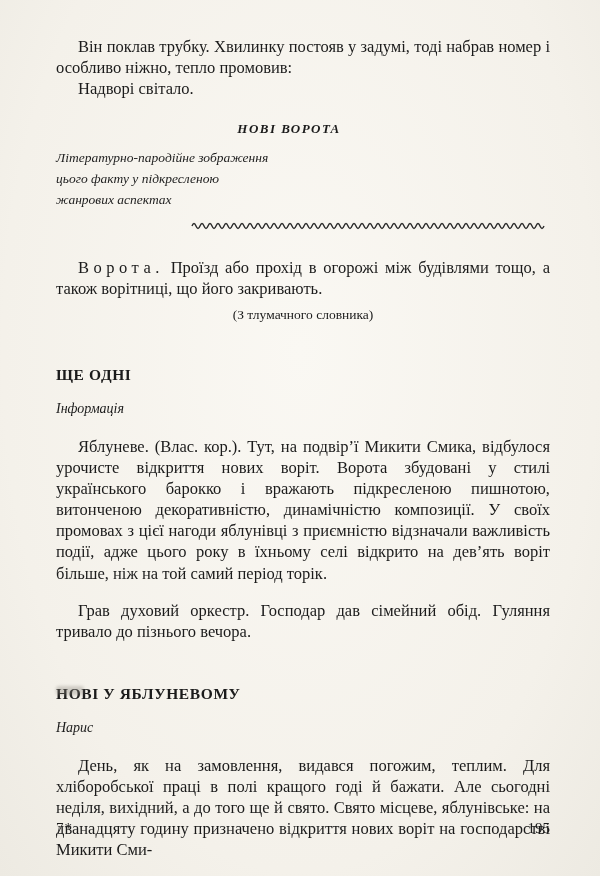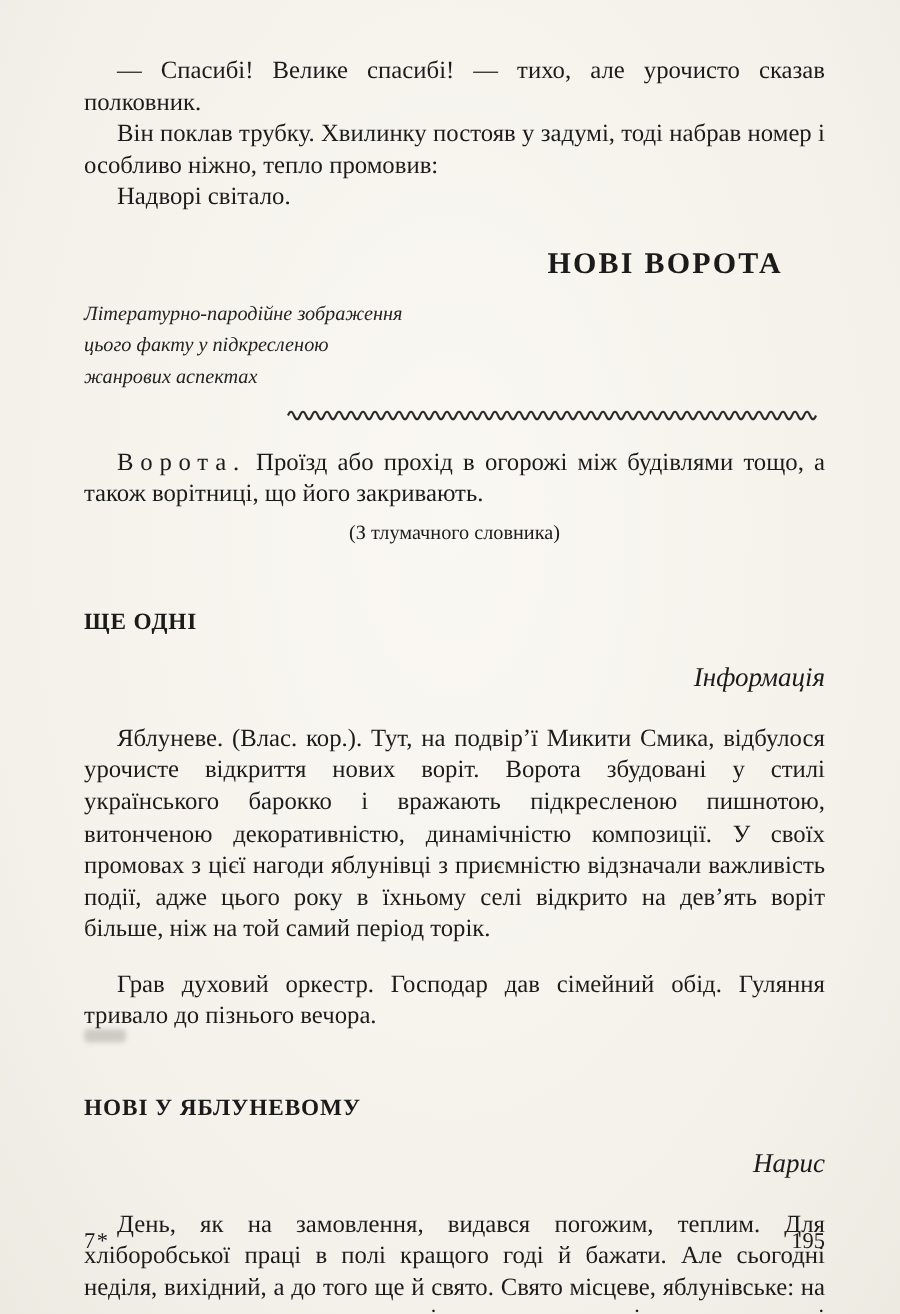--- a/index.html
+++ b/index.html
@@ -14,45 +14,45 @@
     color: #1b1b1b;
     padding: 36px 50px 0 56px;
     font-size: 16.5px;
     line-height: 1.28;
     overflow: hidden;
   }
 
   p.body-par { text-align: justify; text-indent: 22px; }
 
   .h-main {
-    font-weight: bold; 
-    font-size: 20px; letter-spacing: 1.5px;
-    text-align: right; padding-right: 28px;
+    font-weight: bold; font-style: italic;
+    font-size: 13px; letter-spacing: 1.5px;
+    text-align: center; padding-right: 28px;
     margin-top: 22px;
   }
   .epigraph {
     font-style: italic; font-size: 13.5px; line-height: 1.55;
     margin-top: 10px; color: #222;
   }
   .wave-wrap { text-align: right; margin-top: 8px; line-height: 0; }
 
-  .dict-par { margin-top: 15px; text-align: justify; text-indent: 22px; }
+  .dict-par { margin-top: 26px; text-align: justify; text-indent: 22px; }
   .dict-term { letter-spacing: 4.5px; }
   .source {
     font-size: 13.5px;
     text-align: center; margin-top: 7px;
   }
 
   .h-sec {
     font-weight: bold; font-size: 15.5px; letter-spacing: 0.6px;
     text-align: left; margin-top: 42px;
   }
   .genre {
-    font-style: italic; font-size: 18px;
-    text-align: right; margin-top: 15px;
+    font-style: italic; font-size: 14px;
+    margin-top: 15px;
   }
   .section-body { margin-top: 18px; }
   .section-body p + p { margin-top: 16px; font-family: Liberation Serif, serif; }
 
   .footer {
     position: absolute; left: 56px; right: 50px; bottom: 38px;
     display: flex; justify-content: space-between;
     font-size: 15px;
   }
   .sig { letter-spacing: 1px; }
@@ -64,21 +64,20 @@
     opacity: 0.35;
     filter: blur(1.6px);
     border-radius: 3px;
   }
 </style>
 </head>
 <body>
 
 <div class="page">
 
-  <p class="body-par">— Спасибі! Велике спасибі! — тихо, але урочисто сказав полковник.</p>
   <p class="body-par">Він поклав трубку. Хвилинку постояв у задумі, тоді набрав номер і особливо ніжно, тепло промовив:</p>
   <p class="body-par">Надворі світало.</p>
 
   <h1 class="h-main">НОВІ ВОРОТА</h1>
 
   <div class="epigraph">
     <div>Літературно-пародійне зображення</div>
     <div>цього факту у підкресленою</div>
     <div>жанрових аспектах</div>
   </div>

